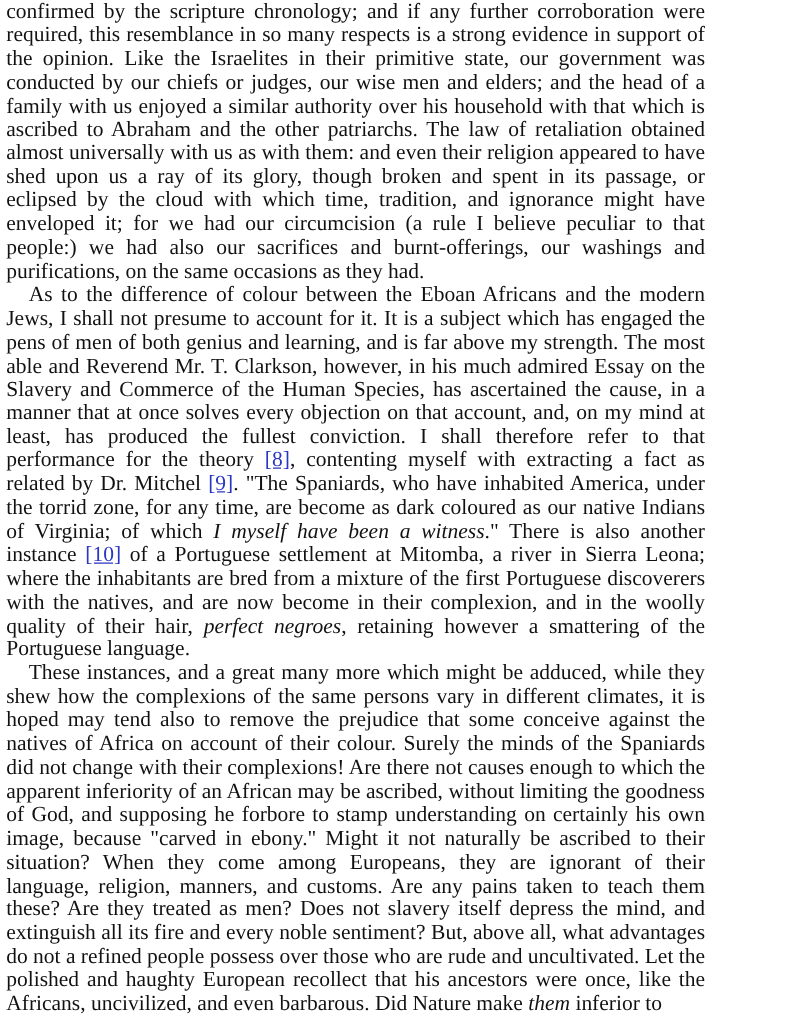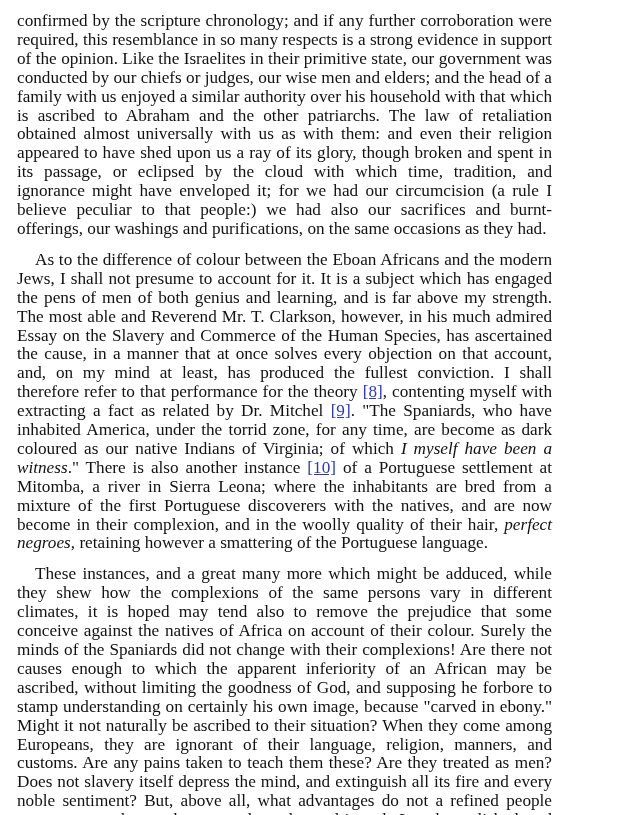--- a/index.html
+++ b/index.html
@@ -18,21 +18,21 @@
     left: 5px;
     top: 0px;
     width: 559px;
     font-family: "Liberation Serif", "DejaVu Serif", serif;
     font-size: 17.2px;
     line-height: 18.9px;
     color: #111111;
     text-align: justify;
   }
   .para {
-    margin: 12px;
+    margin: 0;
     text-indent: 18px;
   }
   .para.first {
     text-indent: 0;
   }
   .fn {
     color: #2a36c4;
     text-decoration: underline;
   }
   em { }

